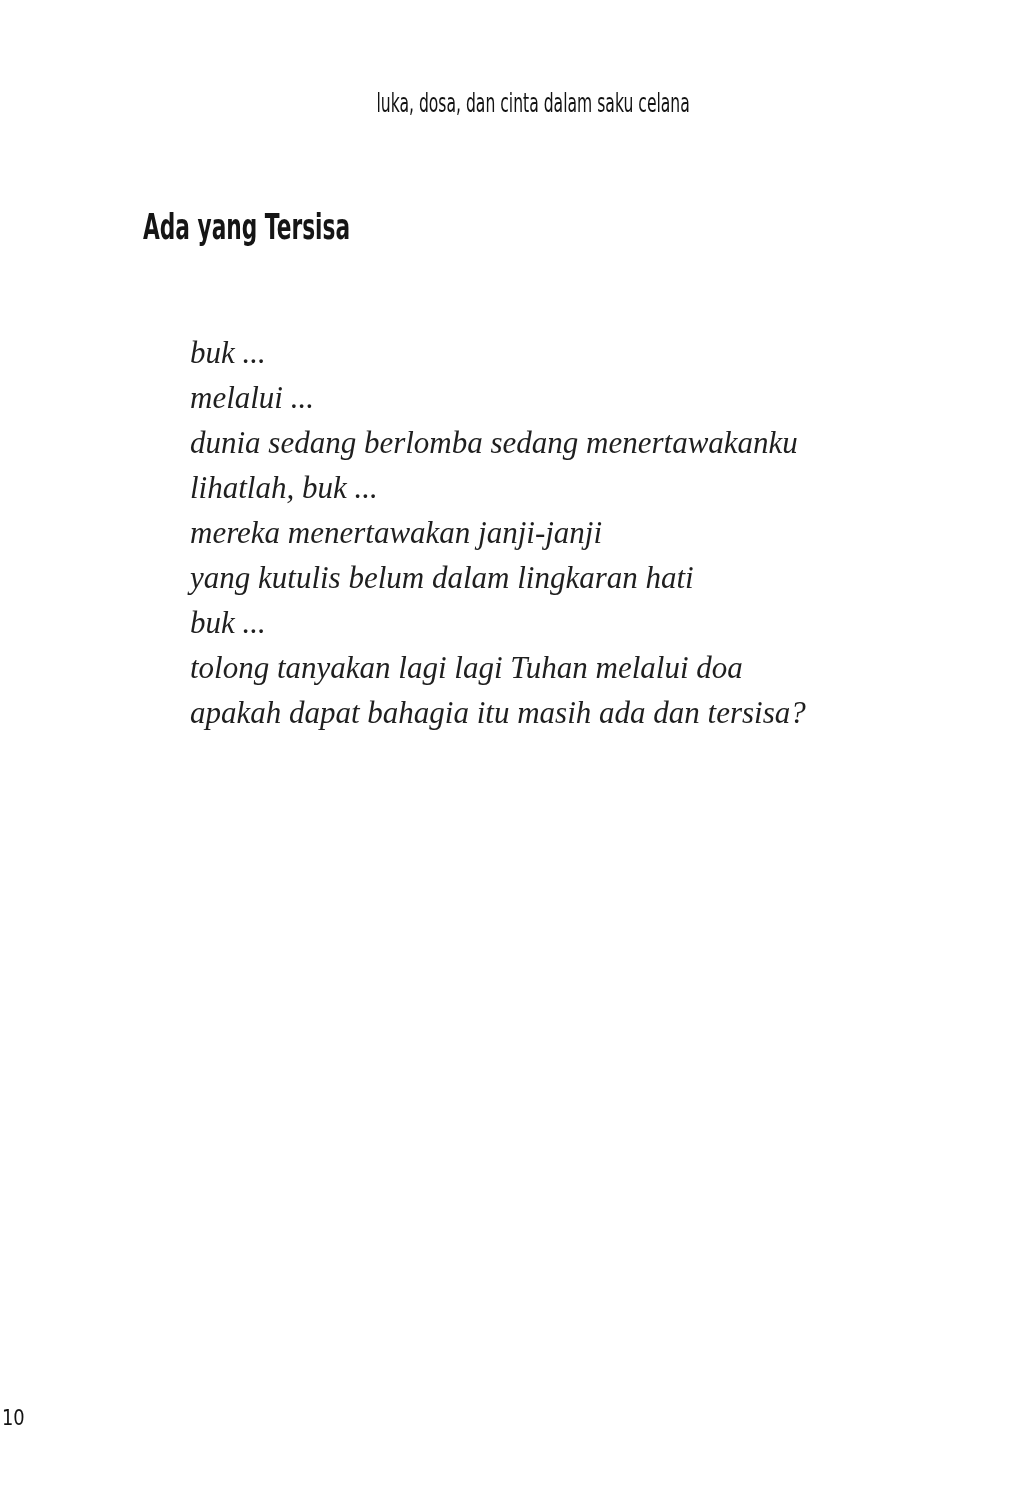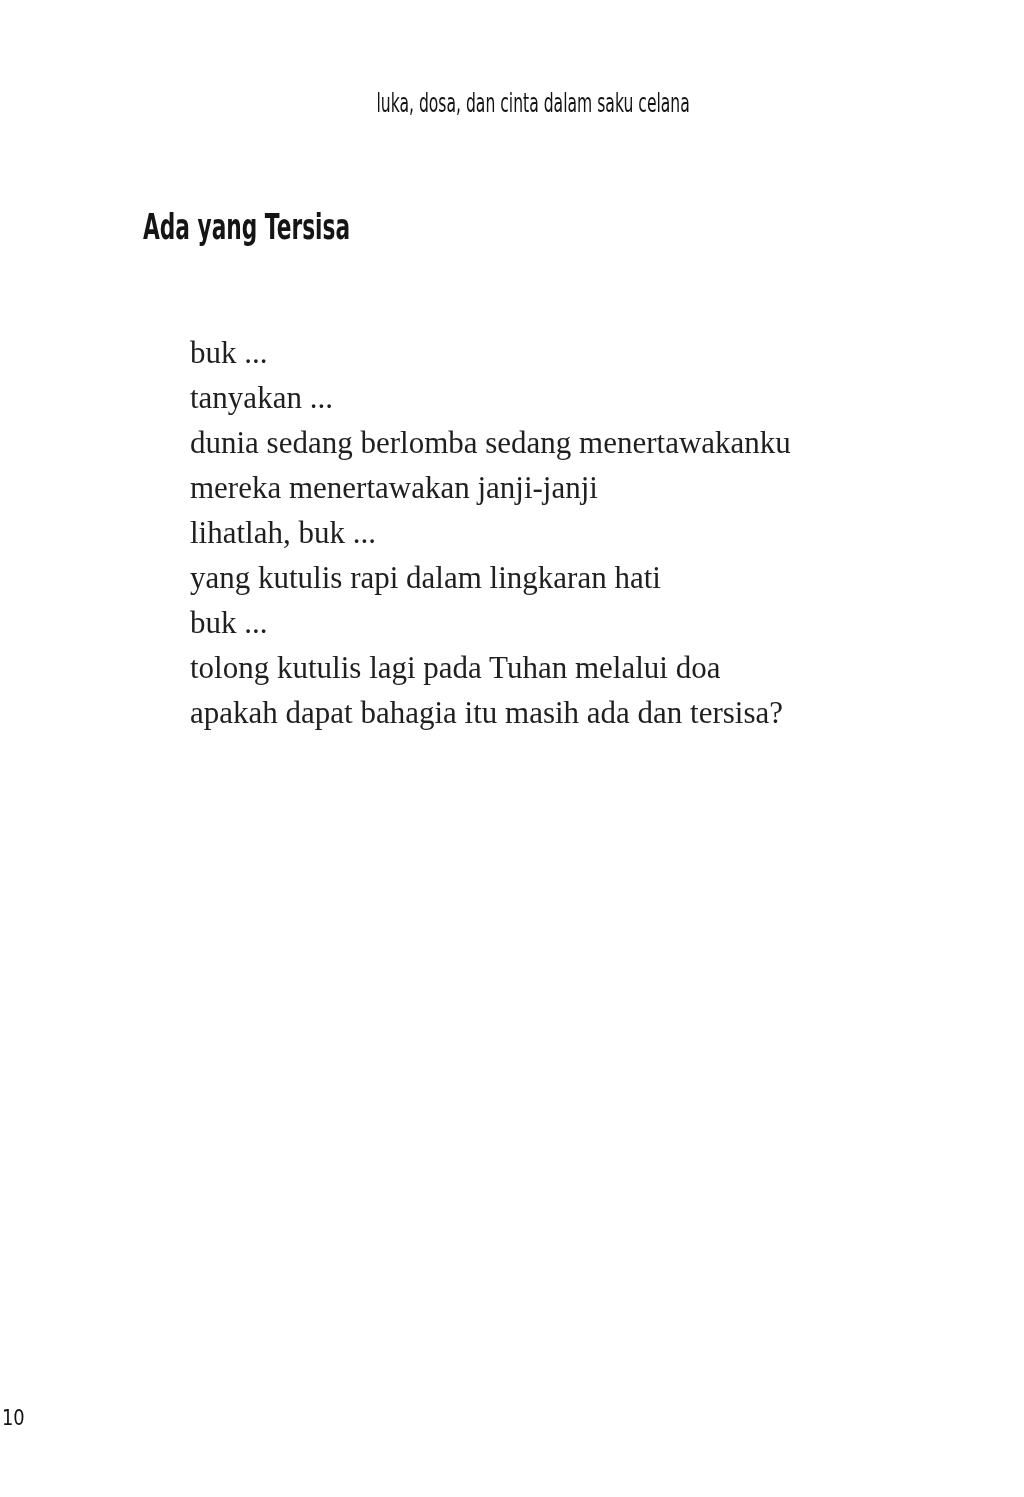--- a/index.html
+++ b/index.html
@@ -46,21 +46,21 @@
   .poem {
     position: absolute;
     top: 330px;
     left: 190px;
     font-family: "Liberation Serif", serif;
     font-size: 31px;
     line-height: 45px;
     font-weight: normal;
     color: #1f1f1f;
   }
-  .poem-line { white-space: nowrap; }
+  .poem-line { white-space: nowrap; font-style: italic; }
   .page-number {
     position: absolute;
     top: 1406px;
     left: 0;
     width: 100%;
     font-family: "DejaVu Sans", sans-serif;
     font-size: 21px;
     color: #121212;
   }
   .page-number .condense {
@@ -75,27 +75,27 @@
 <div class="page">
 
   <div class="running-header">
     <span class="condense">luka, dosa, dan cinta dalam saku celana</span>
   </div>
 
   <div class="poem-title">Ada yang Tersisa</div>
 
   <div class="poem">
     <div class="poem-line">buk ...</div>
-    <div class="poem-line">tanyakan ...</div>
+    <div class="poem-line">melalui ...</div>
     <div class="poem-line">dunia sedang berlomba sedang menertawakanku</div>
+    <div class="poem-line">lihatlah, buk ...</div>
     <div class="poem-line">mereka menertawakan janji-janji</div>
-    <div class="poem-line">lihatlah, buk ...</div>
-    <div class="poem-line">yang kutulis rapi dalam lingkaran hati</div>
+    <div class="poem-line">yang kutulis belum dalam lingkaran hati</div>
     <div class="poem-line">buk ...</div>
-    <div class="poem-line">tolong kutulis lagi pada Tuhan melalui doa</div>
+    <div class="poem-line">tolong tanyakan lagi lagi Tuhan melalui doa</div>
     <div class="poem-line">apakah dapat bahagia itu masih ada dan tersisa?</div>
   </div>
 
   <div class="page-number">
     <span class="condense">10</span>
   </div>
 
 </div>
 
 </body></html>

